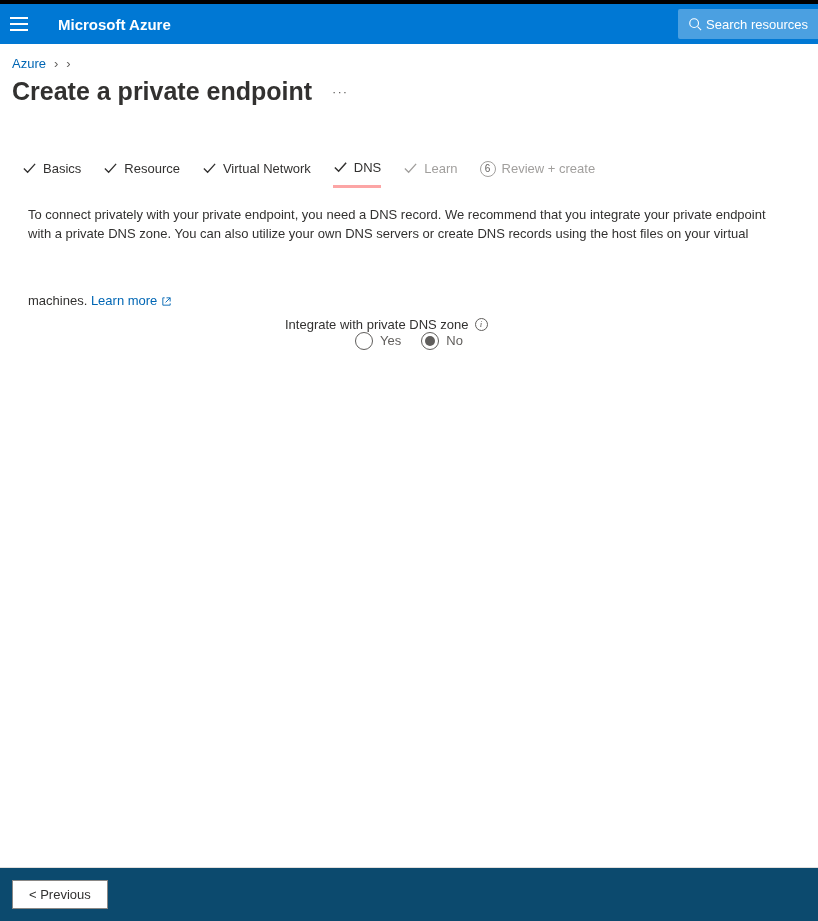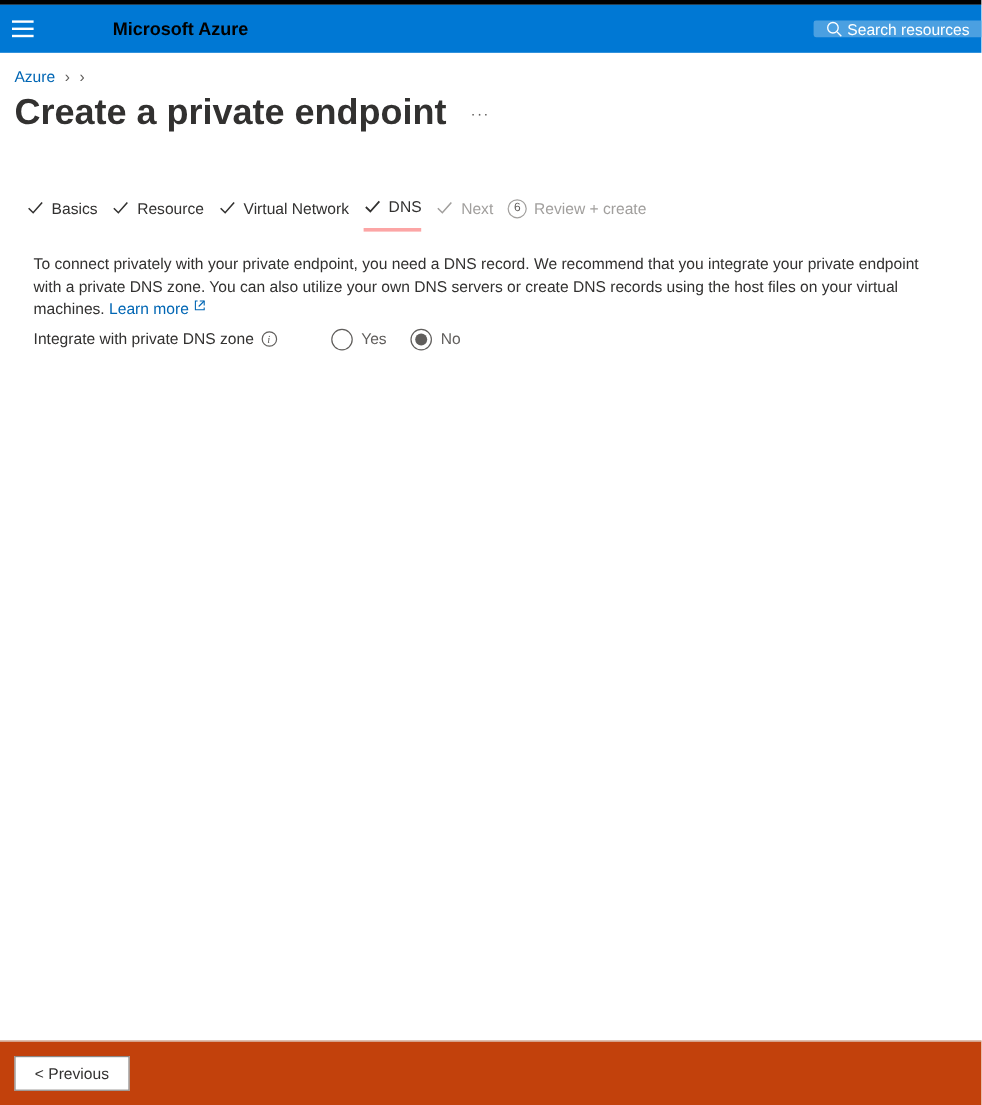--- a/index.html
+++ b/index.html
@@ -21,25 +21,25 @@
     align-items: center;
     padding: 0 0 0 10px;
     gap: 30px;
   }
   .hamburger {
     width: 18px; height: 14px;
     display: flex; flex-direction: column; justify-content: space-between;
     cursor: pointer;
   }
   .hamburger span { height: 2px; background: #fff; }
-  .brand { color: #000000; font-weight: 600; font-size: 15px; margin-left: 36px; }
+  .brand { color: #ffffff; font-weight: 600; font-size: 15px; }
   .topbar-right { margin-left: auto; display: flex; align-items: center; }
   .searchbox {
     background: #4ba0e1;
-    height: 14px;
+    height: 30px;
     display: flex;
     align-items: center;
     padding: 0 10px;
     gap: 4px;
     border-radius: 2px 0 0 2px;
     min-width: 126px;
     overflow: hidden;
   }
   .searchbox svg { flex-shrink: 0; }
   .searchbox span { color: #fff; white-space: nowrap; font-size: 13px; }
@@ -53,26 +53,26 @@
   }
   .breadcrumb a { color: #0066b4; text-decoration: none; }
   .breadcrumb .sep { color: #605e5c; }
 
   .page-title-row {
     padding: 0 12px 8px 12px;
     display: flex;
     align-items: center;
     gap: 20px;
   }
-  .page-title { font-size: 30px; font-weight: 600; color: #323130; }
+  .page-title { font-size: 25px; font-weight: 600; color: #323130; }
   .ellipsis { color: #605e5c; font-size: 13px; letter-spacing: 1px; cursor: pointer; }
 
   .tabs {
     display: flex;
-    gap: 12px;
+    gap: 22px;
     padding: 46px 22px 0 22px;
     border-bottom: 1px solid transparent;
   }
   .tab {
     display: flex;
     align-items: center;
     gap: 6px;
     padding-bottom: 10px;
     cursor: pointer;
     color: #323130;
@@ -98,26 +98,29 @@
   .section-desc {
     font-size: 13px;
     line-height: 1.45;
     max-width: 740px;
     margin-bottom: 6px;
   }
   .learn-more {
     color: #0066b4;
     text-decoration: none;
     display: inline-flex;
+    align-items: center;
     gap: 4px;
+    margin-top: 48px;
   }
   .form-row {
     display: flex;
     align-items: center;
     margin-top: 4px;
+    flex-direction: column;
   }
   .form-label {
     display: flex;
     align-items: center;
     gap: 6px;
     width: 248px;
   }
   .info-icon {
     width: 13px; height: 13px; border-radius: 50%;
     border: 1px solid #605e5c;
@@ -141,21 +144,21 @@
   }
   .radio-opt.selected .radio-inner { display: block; }
 
   .footer {
     position: absolute;
     left: 0; right: 0; bottom: 0;
     border-top: 1px solid #e1dfdd;
     padding: 12px;
     display: flex;
     gap: 10px;
-    background: #c2410c;
+    background: #0c4a6e;
   }
   .btn {
     background: #fff;
     border: 1px solid #8a8886;
     padding: 6px 16px;
     font-size: 13px;
     cursor: pointer;
     color: #323130;
   }
 </style>
@@ -215,21 +218,21 @@
   <div class="tab active">
     <svg width="15" height="15" viewBox="0 0 16 16" fill="none" stroke="#323130" stroke-width="1.6">
         <polyline points="2,8 6,12 14,3"></polyline>
       </svg>
     <span>DNS</span>
   </div>
   <div class="tab dim">
     <svg width="15" height="15" viewBox="0 0 16 16" fill="none" stroke="#a19f9d" stroke-width="1.4">
         <polyline points="2,8 6,12 14,3"></polyline>
       </svg>
-    <span>Next</span>
+    <span>Learn</span>
   </div>
   <div class="tab dim">
     <span class="step-circle">6</span>
     <span>Review + create</span>
   </div>
 </div>
 
 <div class="content">
   <div class="section-desc">
     <span>To connect privately with your private endpoint, you need a DNS record. We recommend that you integrate your private endpoint with a private DNS zone. You can also utilize your own DNS servers or create DNS records using the host files on your virtual machines. </span>

